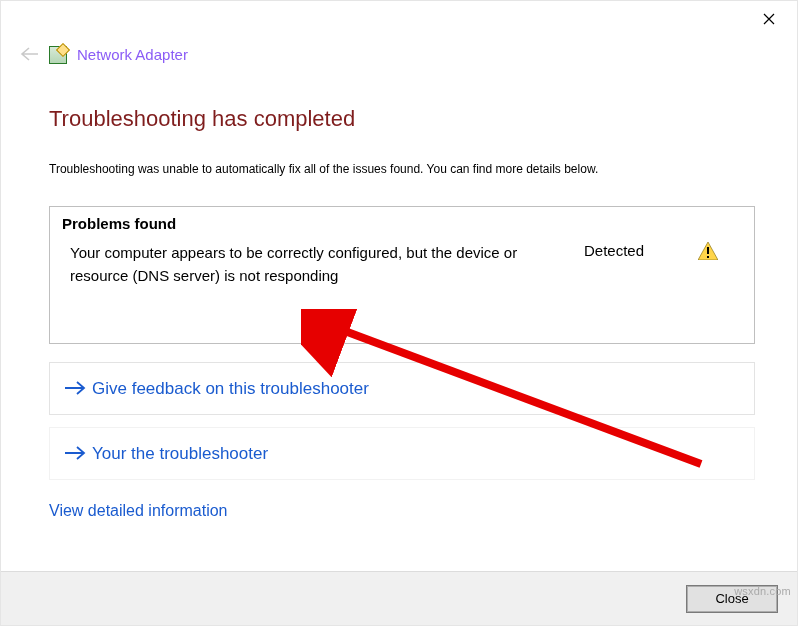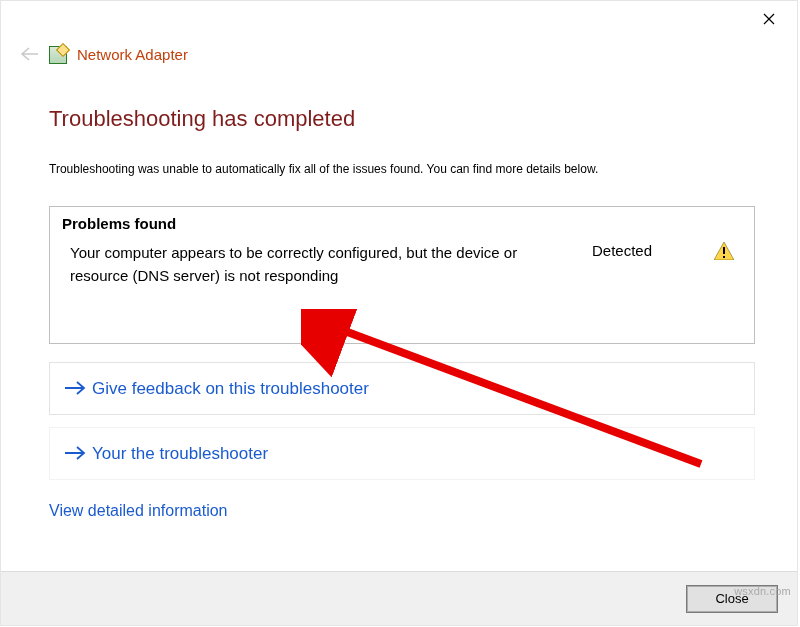--- a/index.html
+++ b/index.html
@@ -62,21 +62,21 @@
       content:"";
       position:absolute;
       right:-2px;top:-2px;
       width:8px;height:8px;
       background:#ffe08a;
       border:1px solid #b38b00;
       transform:rotate(45deg);
     }
     .app-title {
       font-size: 15px;
-      color: #c2410c;
+      color: #8b5cf6;
     }
     .content {
       padding: 40px 42px 0 48px;
     }
     .h1 {
       color: #7f1d1d;
       font-size: 22px;
       font-weight: 400;
       margin-bottom: 28px;
     }
@@ -94,21 +94,21 @@
       position: relative;
     }
     .panel-title {
       font-weight: 700;
       font-size: 15px;
       margin-bottom: 10px;
     }
     .issue-row {
       display: flex;
       align-items: flex-start;
-      gap: 20px;
+      gap: 12px;
     }
     .issue-desc {
       flex: 1;
       line-height: 1.5;
       max-width: 510px;
       padding-left: 8px;
     }
     .issue-status {
       width: 100px;
       padding-top: 0px;

